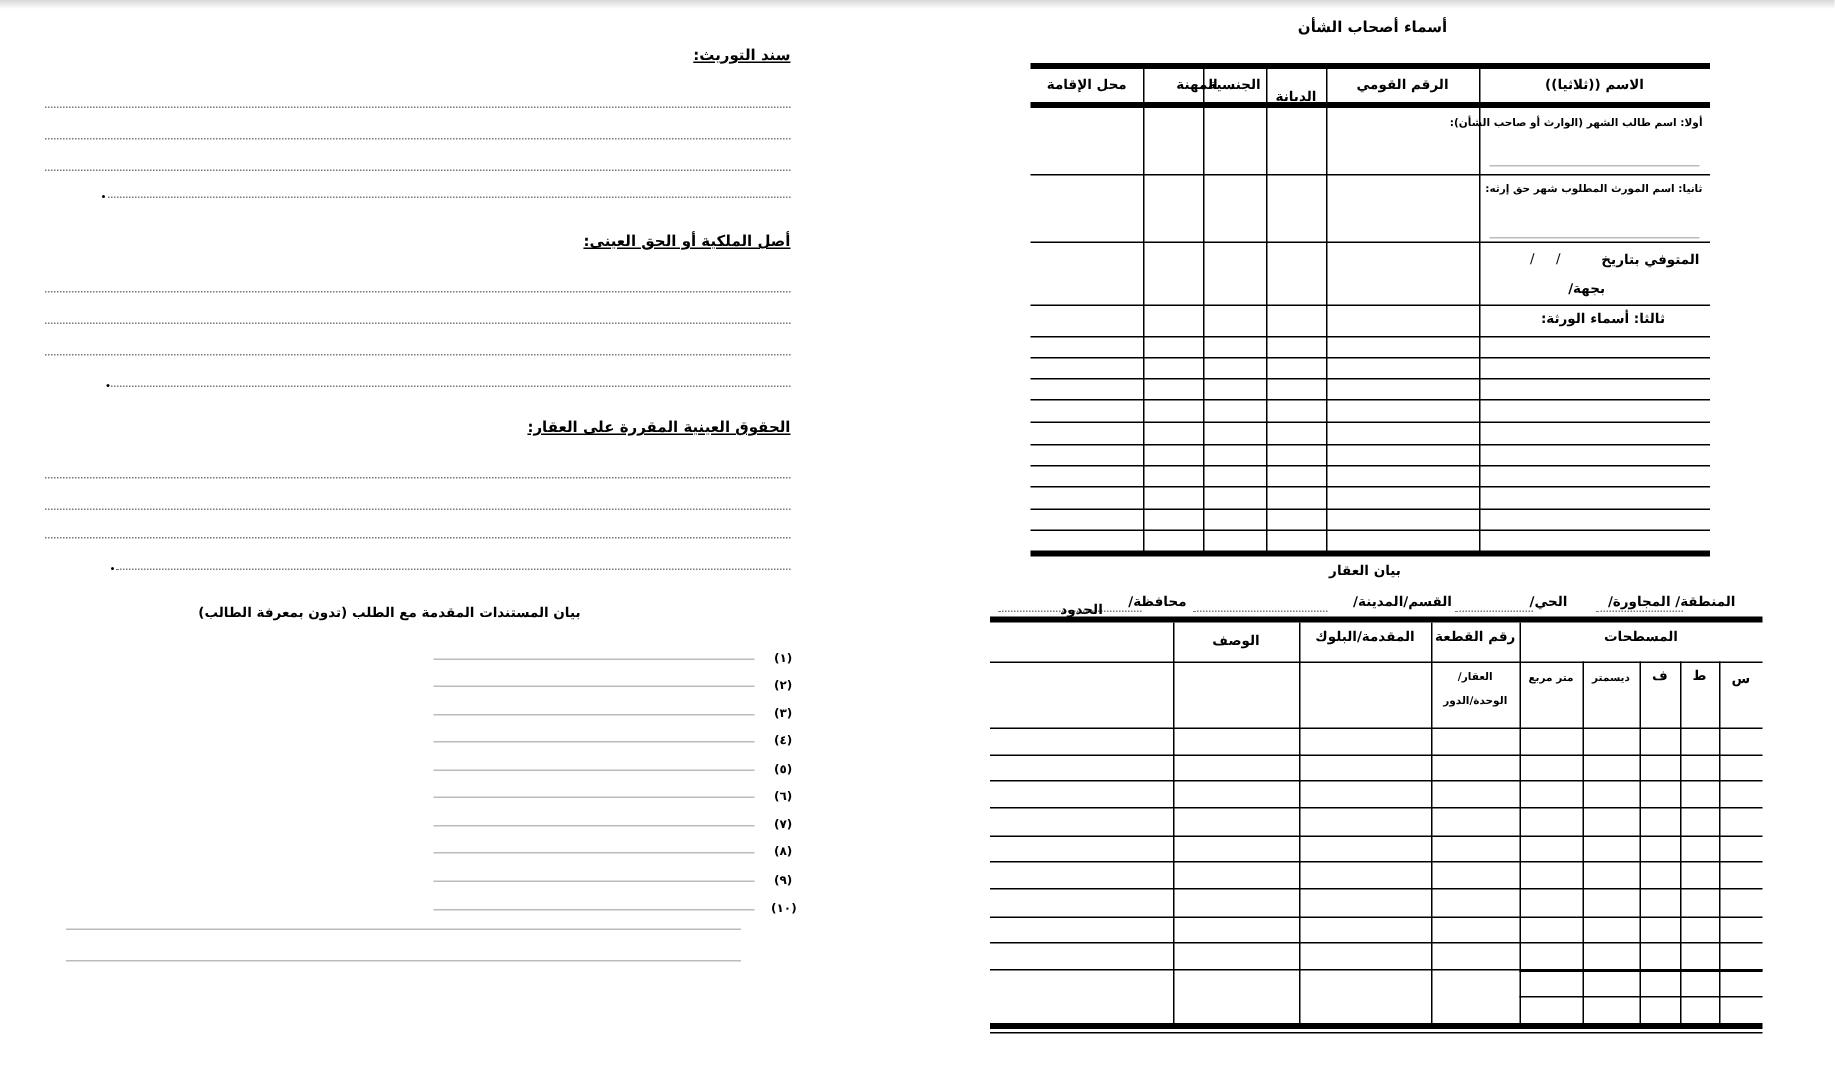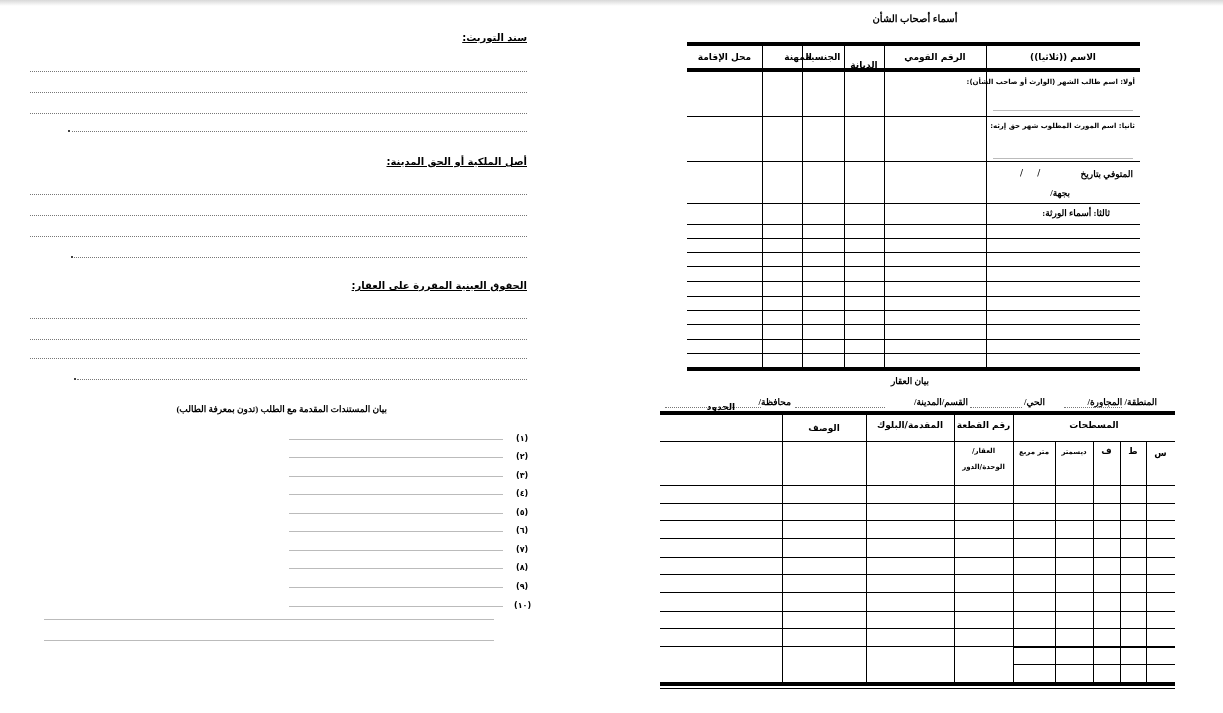--- a/index.html
+++ b/index.html
@@ -3,21 +3,21 @@
 <meta charset="utf-8">
 <style>
   html, body { margin:0; padding:0; }
   body {
     width:1223px; height:713px; position:relative; overflow:hidden;
     background:#ffffff; font-family:"DejaVu Sans", sans-serif; color:#000;
   }
   .topshade { position:absolute; left:0; top:0; width:1223px; height:6px;
     background:linear-gradient(#d8d8d8,#ffffff); }
   .abs { position:absolute; }
-  .rtl { direction:rtl;font-family:Liberation Serif, serif; }
+  .rtl { direction:rtl; }
   .b { font-weight:bold; }
   .heading { font-size:10px; font-weight:bold; text-decoration:underline; white-space:nowrap; direction:rtl; }
   .dotline { position:absolute; border-top:1px dotted #777; height:0; }
   .solidline { position:absolute; border-top:1px solid #bbb; height:0; }
   .dot { position:absolute; width:2px; height:2px; background:#000; border-radius:50%; }
   .num { position:absolute; font-size:8px; font-weight:bold; direction:rtl; white-space:nowrap; }
 
   
   .vline { position:absolute; width:1px; background:#000; }
   .hline { position:absolute; height:1px; background:#000; }
@@ -32,21 +32,21 @@
 
 <div>
 
   <div class="abs heading" style="right:696px; top:32px;margin-left:19px;">سند التوريث:</div>
   <div class="dotline" style="left:30px; width:497px; top:71px;"></div>
   <div class="dotline" style="left:30px; width:497px; top:92px;"></div>
   <div class="dotline" style="left:30px; width:497px; top:113px;"></div>
   <div class="dotline" style="left:72px; width:455px; top:131px;"></div>
   <div class="dot" style="left:68px; top:130px;"></div>
 
-  <div class="abs heading" style="right:696px; top:156px;">أصل الملكية أو الحق المدينة:</div>
+  <div class="abs heading" style="right:696px; top:156px;">أصل الملكية أو الحق العينى:</div>
   <div class="dotline" style="left:30px; width:497px; top:194px;"></div>
   <div class="dotline" style="left:30px; width:497px; top:215px;"></div>
   <div class="dotline" style="left:30px; width:497px; top:236px;"></div>
   <div class="dotline" style="left:74px; width:453px; top:257px;"></div>
   <div class="dot" style="left:71px; top:256px;"></div>
 
   <div class="abs heading" style="right:696px; top:280px;">الحقوق العينية المقررة على العقار:</div>
   <div class="dotline" style="left:30px; width:497px; top:318px;"></div>
   <div class="dotline" style="left:30px; width:497px; top:339px;"></div>
   <div class="dotline" style="left:30px; width:497px; top:358px;"></div>

